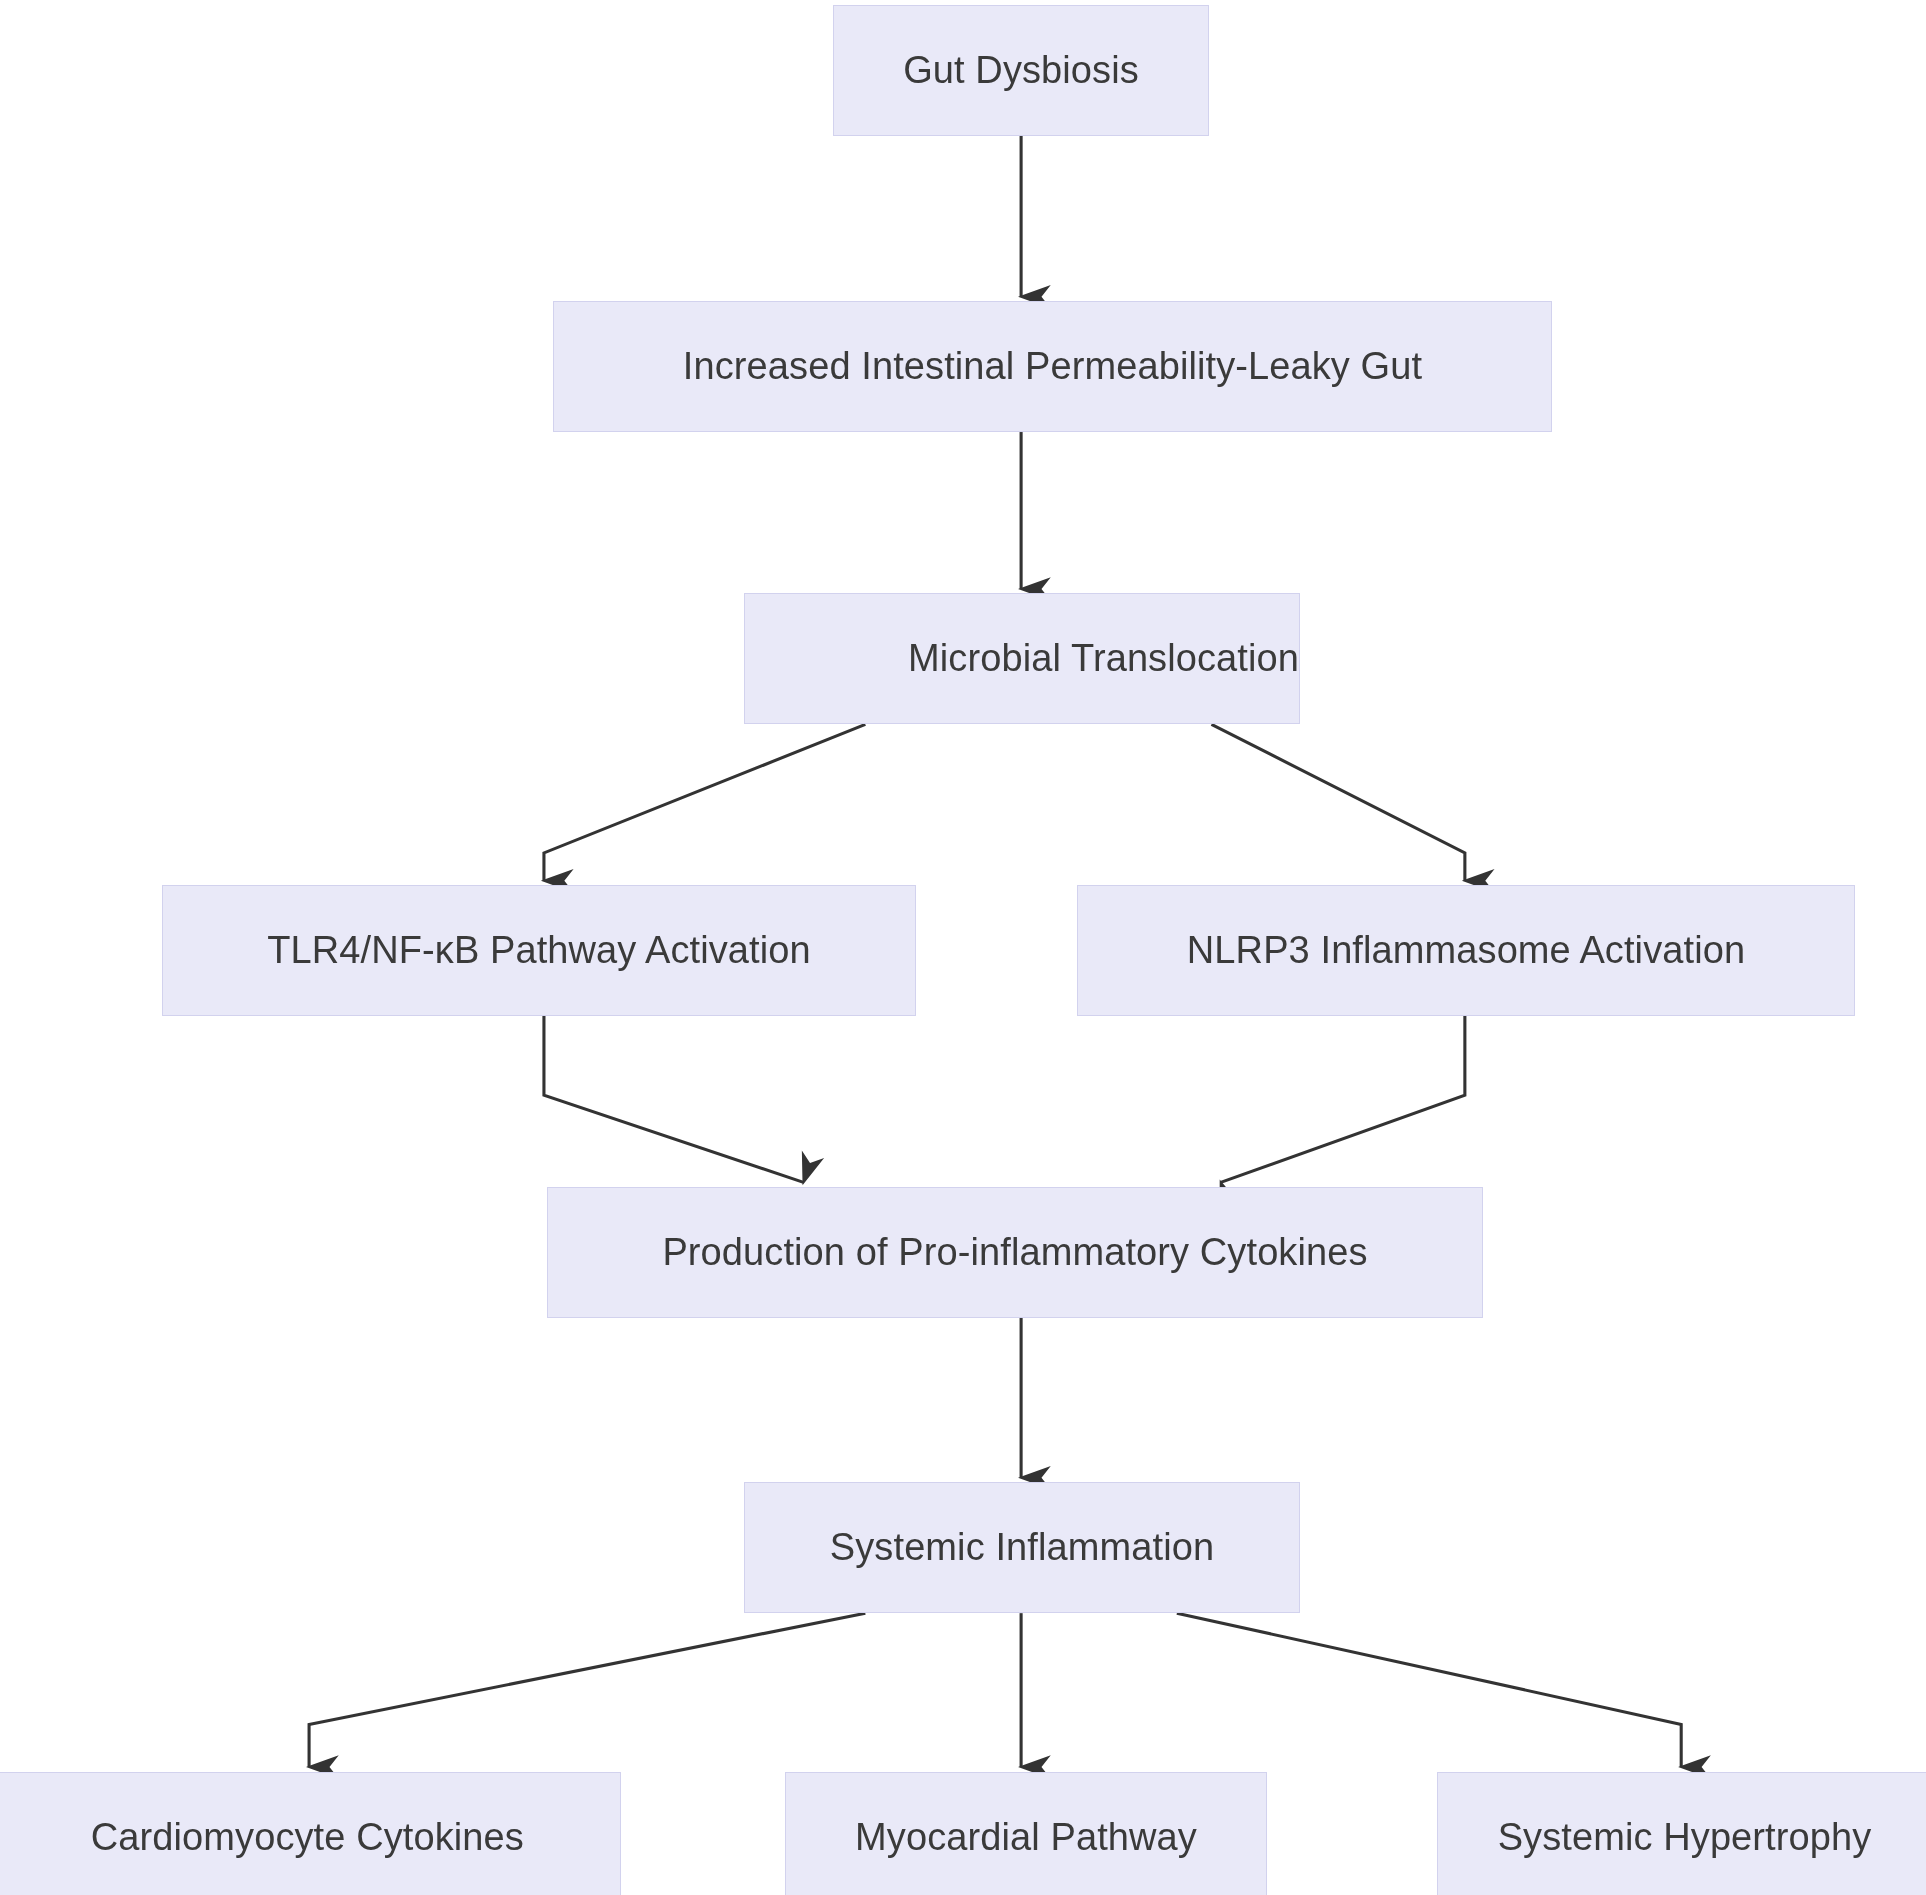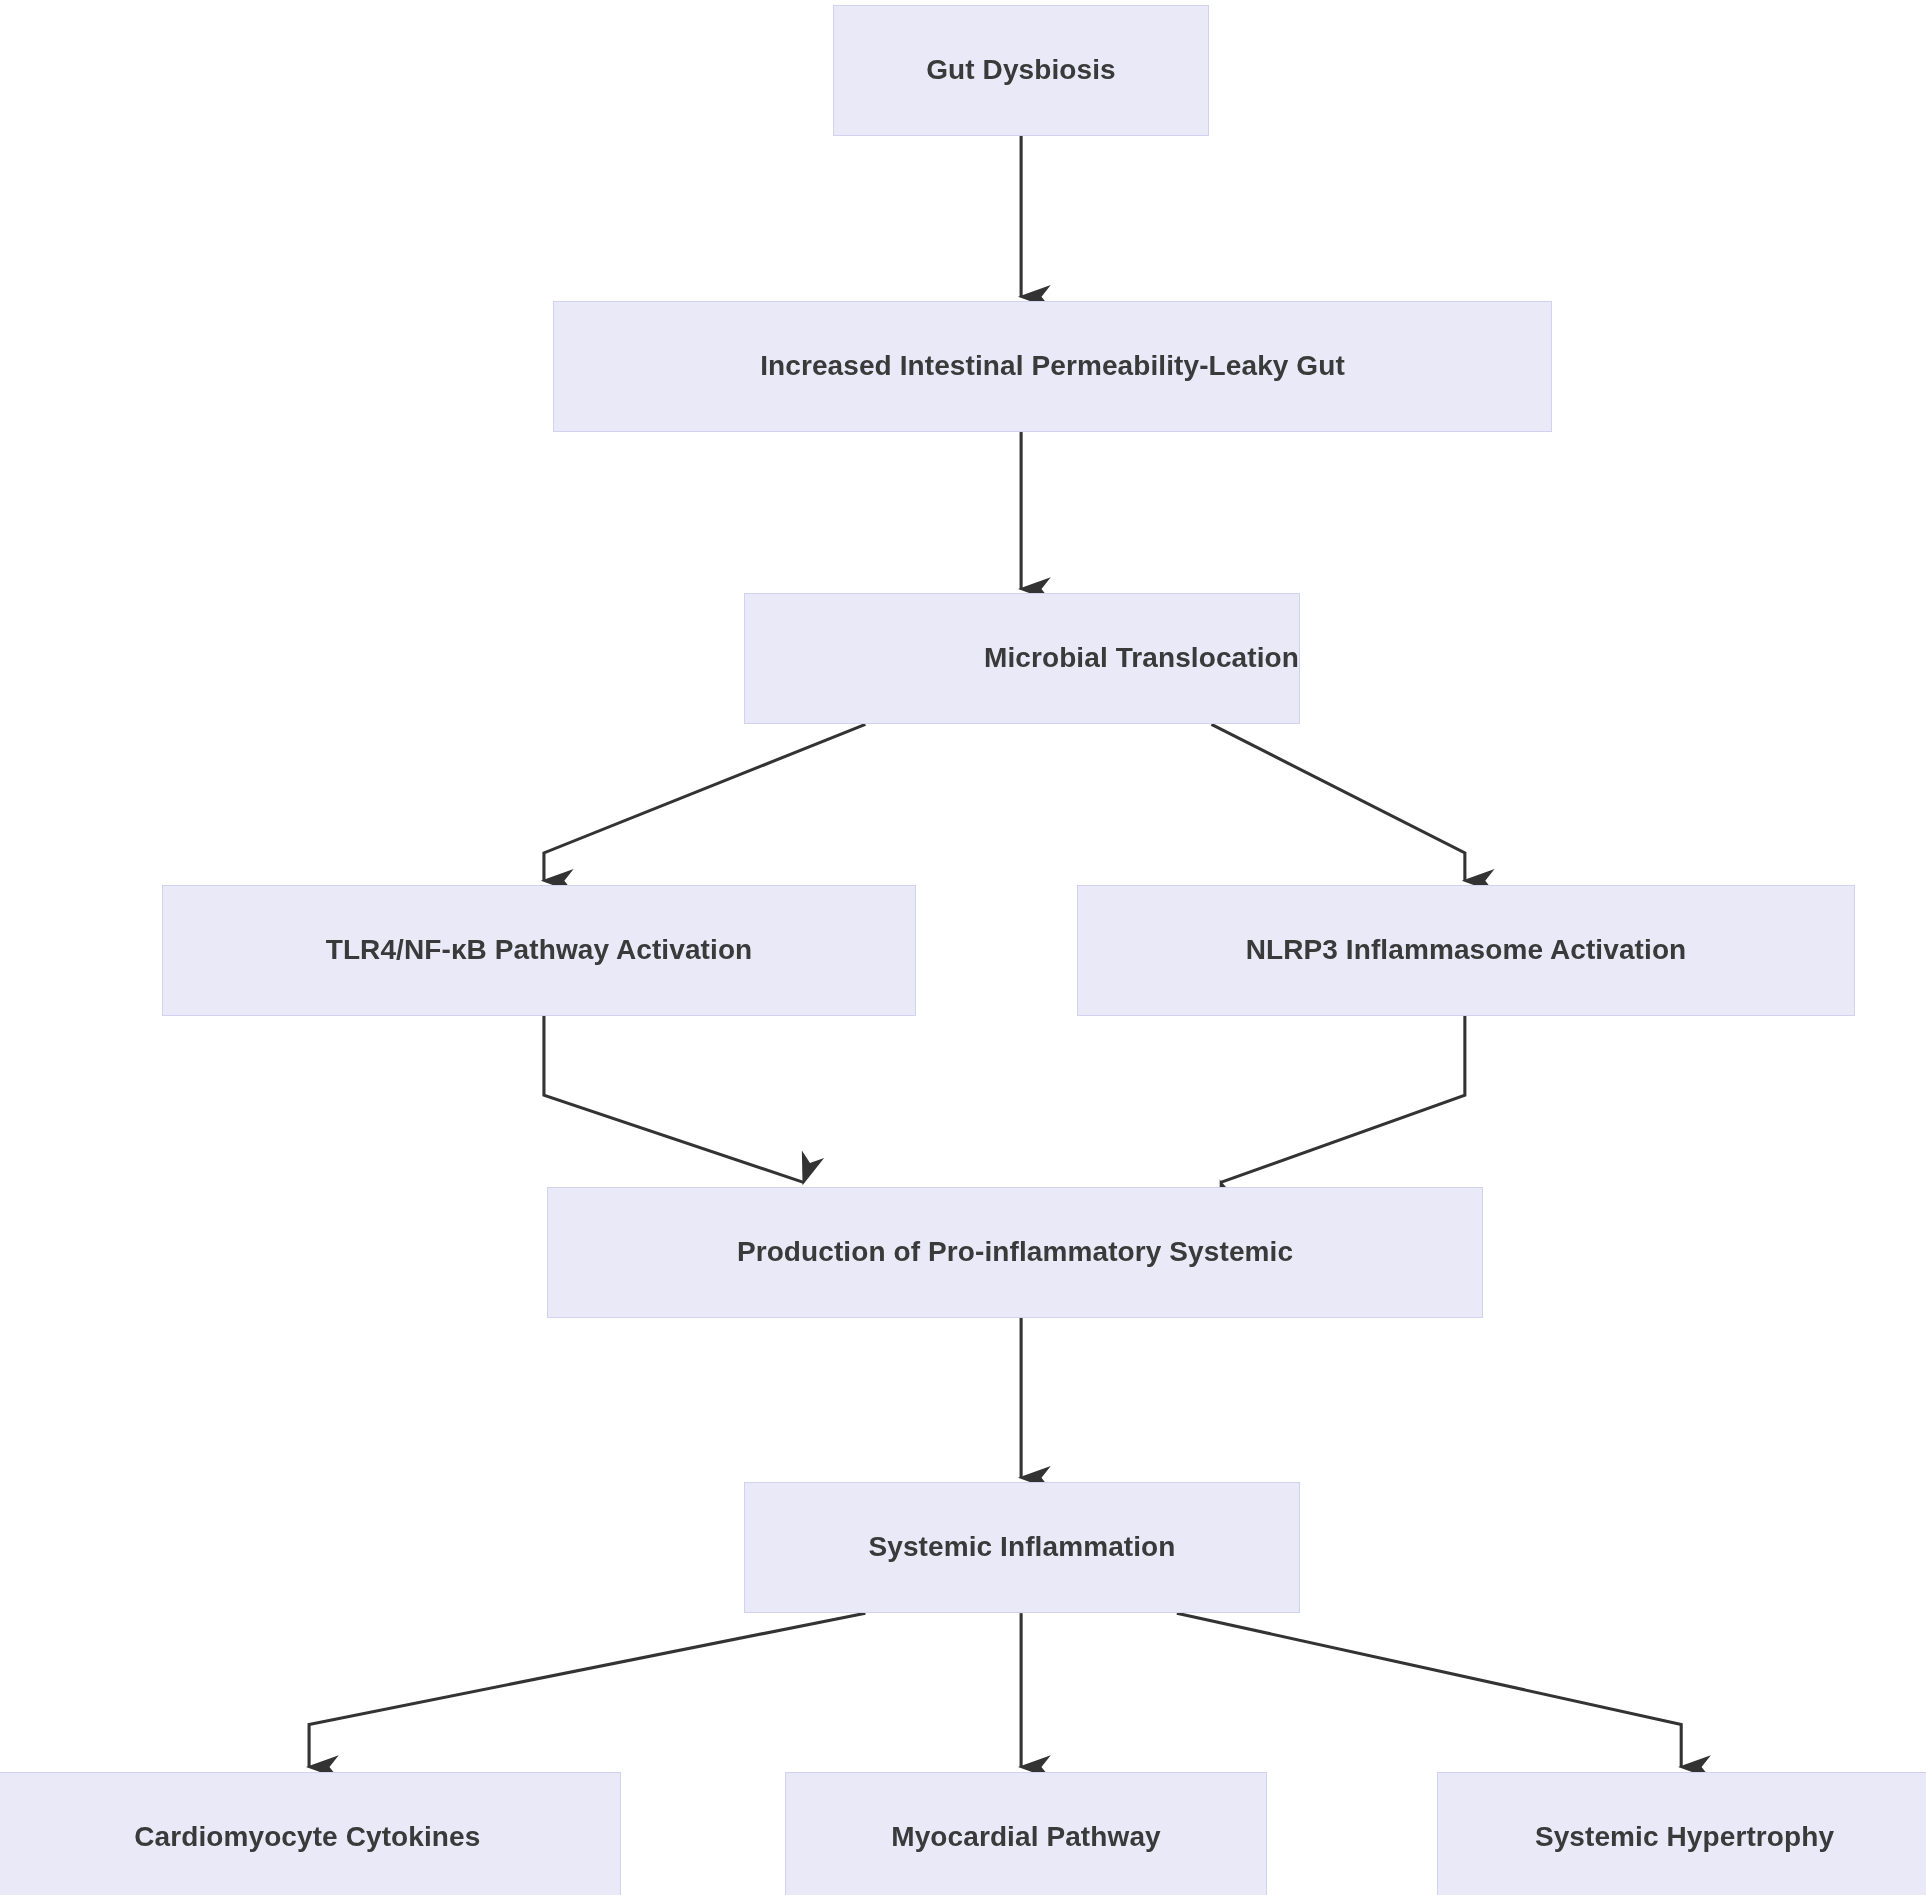--- a/index.html
+++ b/index.html
@@ -29,22 +29,22 @@
     box-sizing: border-box;
     background: #e9e9f8;
     border: 1.9px solid #d2d2ee;
     display: flex;
     align-items: center;
     justify-content: center;
     z-index: 2;
   }
   .node-label {
     color: #3a3a3a;
-    font-size: 28px;
-    font-weight: 700;
+    font-size: 38px;
+    font-weight: 400;
     line-height: 1.1;
     letter-spacing: 0.1px;
     white-space: nowrap;
     text-align: center;
   }
 </style>
 </head>
 <body>
 
 <div id="stage">
@@ -79,21 +79,21 @@
       <div class="node" style="left: 744px; top: 593px; width: 556px; height: 131px; justify-content: flex-end;">
         <span class="node-label">Microbial Translocation</span>
       </div>
       <div class="node" style="left: 162px; top: 885px; width: 754px; height: 131px;">
         <span class="node-label">TLR4/NF-κB Pathway Activation</span>
       </div>
       <div class="node" style="left: 1077px; top: 885px; width: 778px; height: 131px; align-items: center;">
         <span class="node-label">NLRP3 Inflammasome Activation</span>
       </div>
       <div class="node" style="left: 547px; top: 1187px; width: 936px; height: 131px;">
-        <span class="node-label">Production of Pro-inflammatory Systemic</span>
+        <span class="node-label">Production of Pro-inflammatory Cytokines</span>
       </div>
       <div class="node" style="left: 744px; top: 1482px; width: 556px; height: 131px;">
         <span class="node-label">Systemic Inflammation</span>
       </div>
       <div class="node" style="left: -6.2px; top: 1772px; width: 627px; height: 131px;">
         <span class="node-label">Cardiomyocyte Cytokines</span>
       </div>
       <div class="node" style="left: 785px; top: 1772px; width: 482px; height: 131px;">
         <span class="node-label">Myocardial Pathway</span>
       </div>

